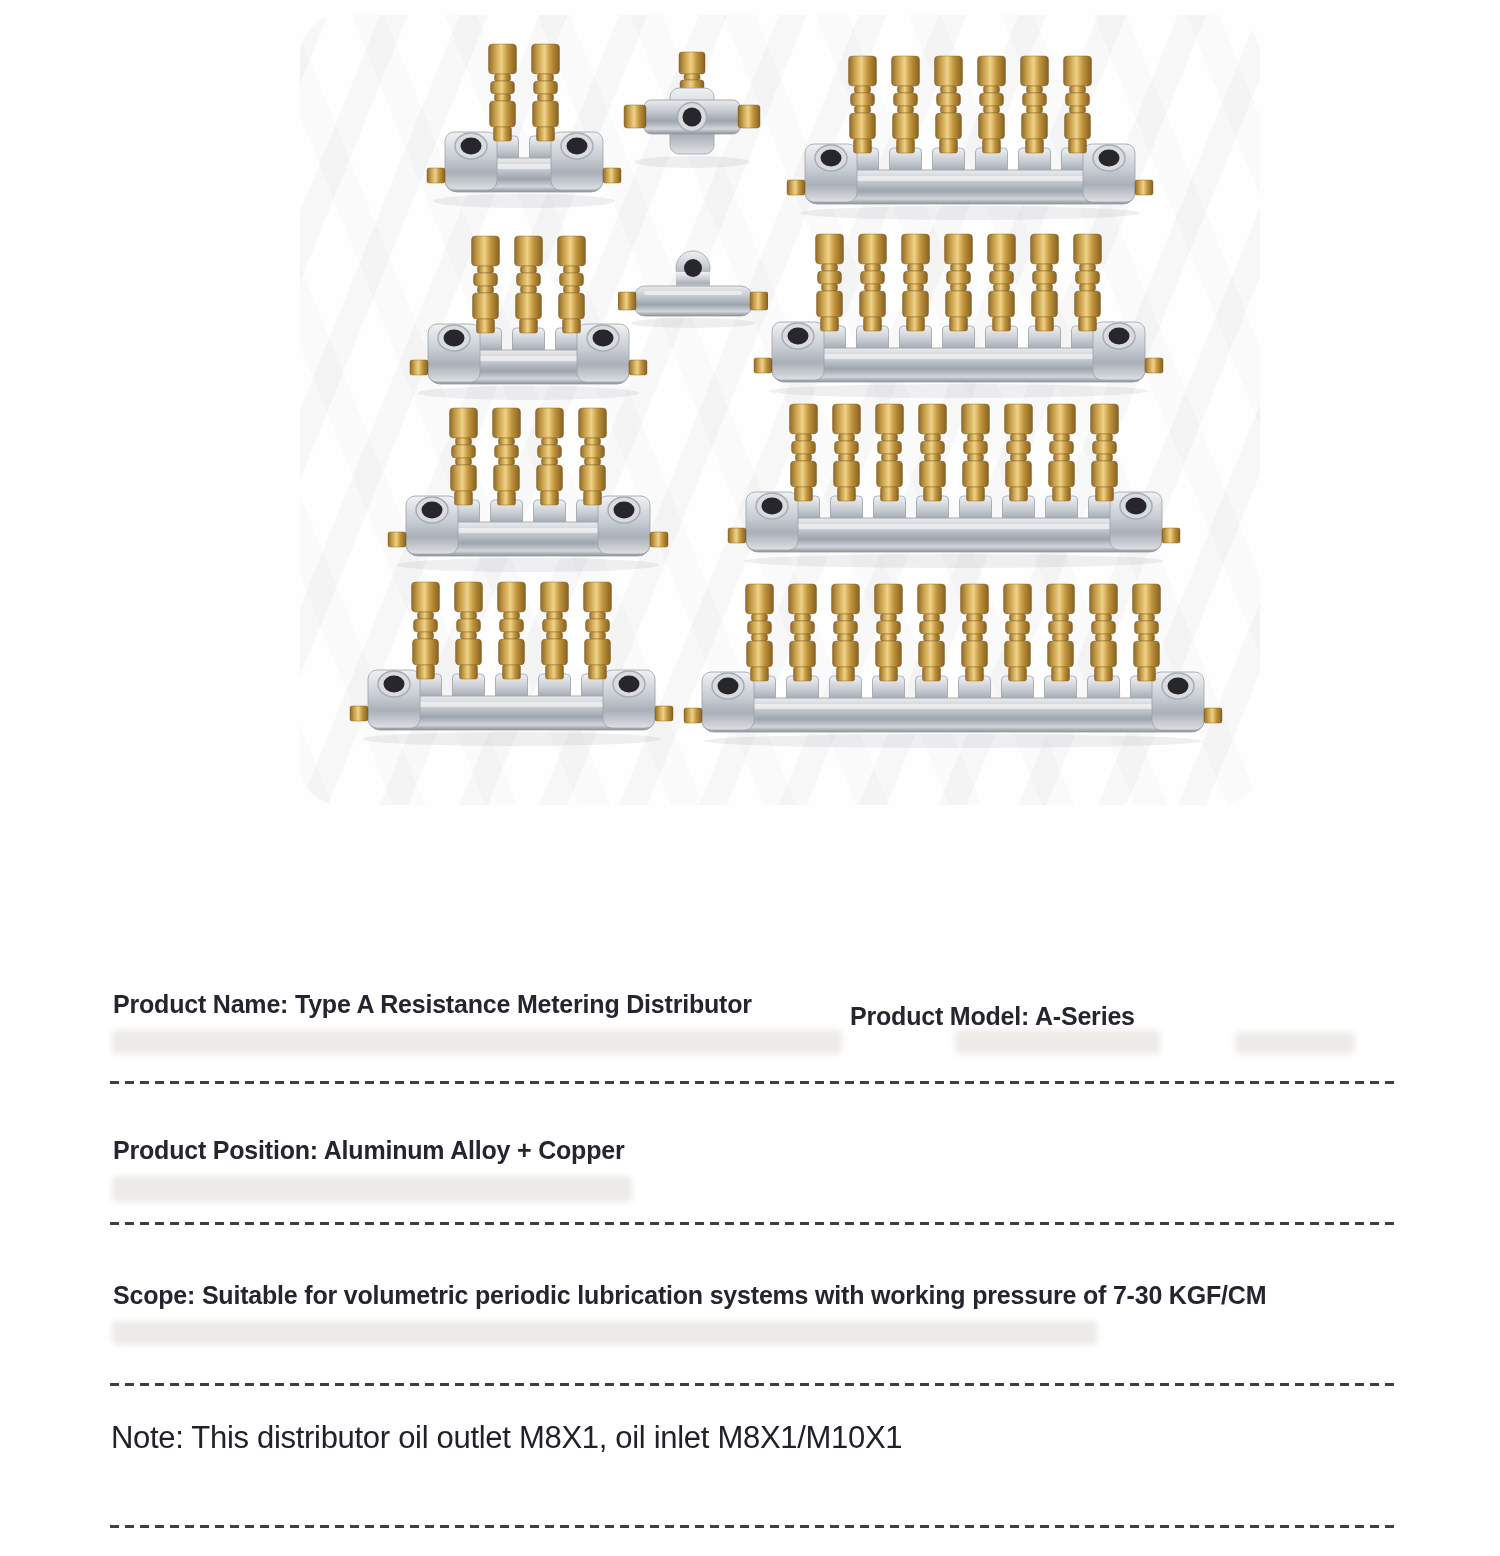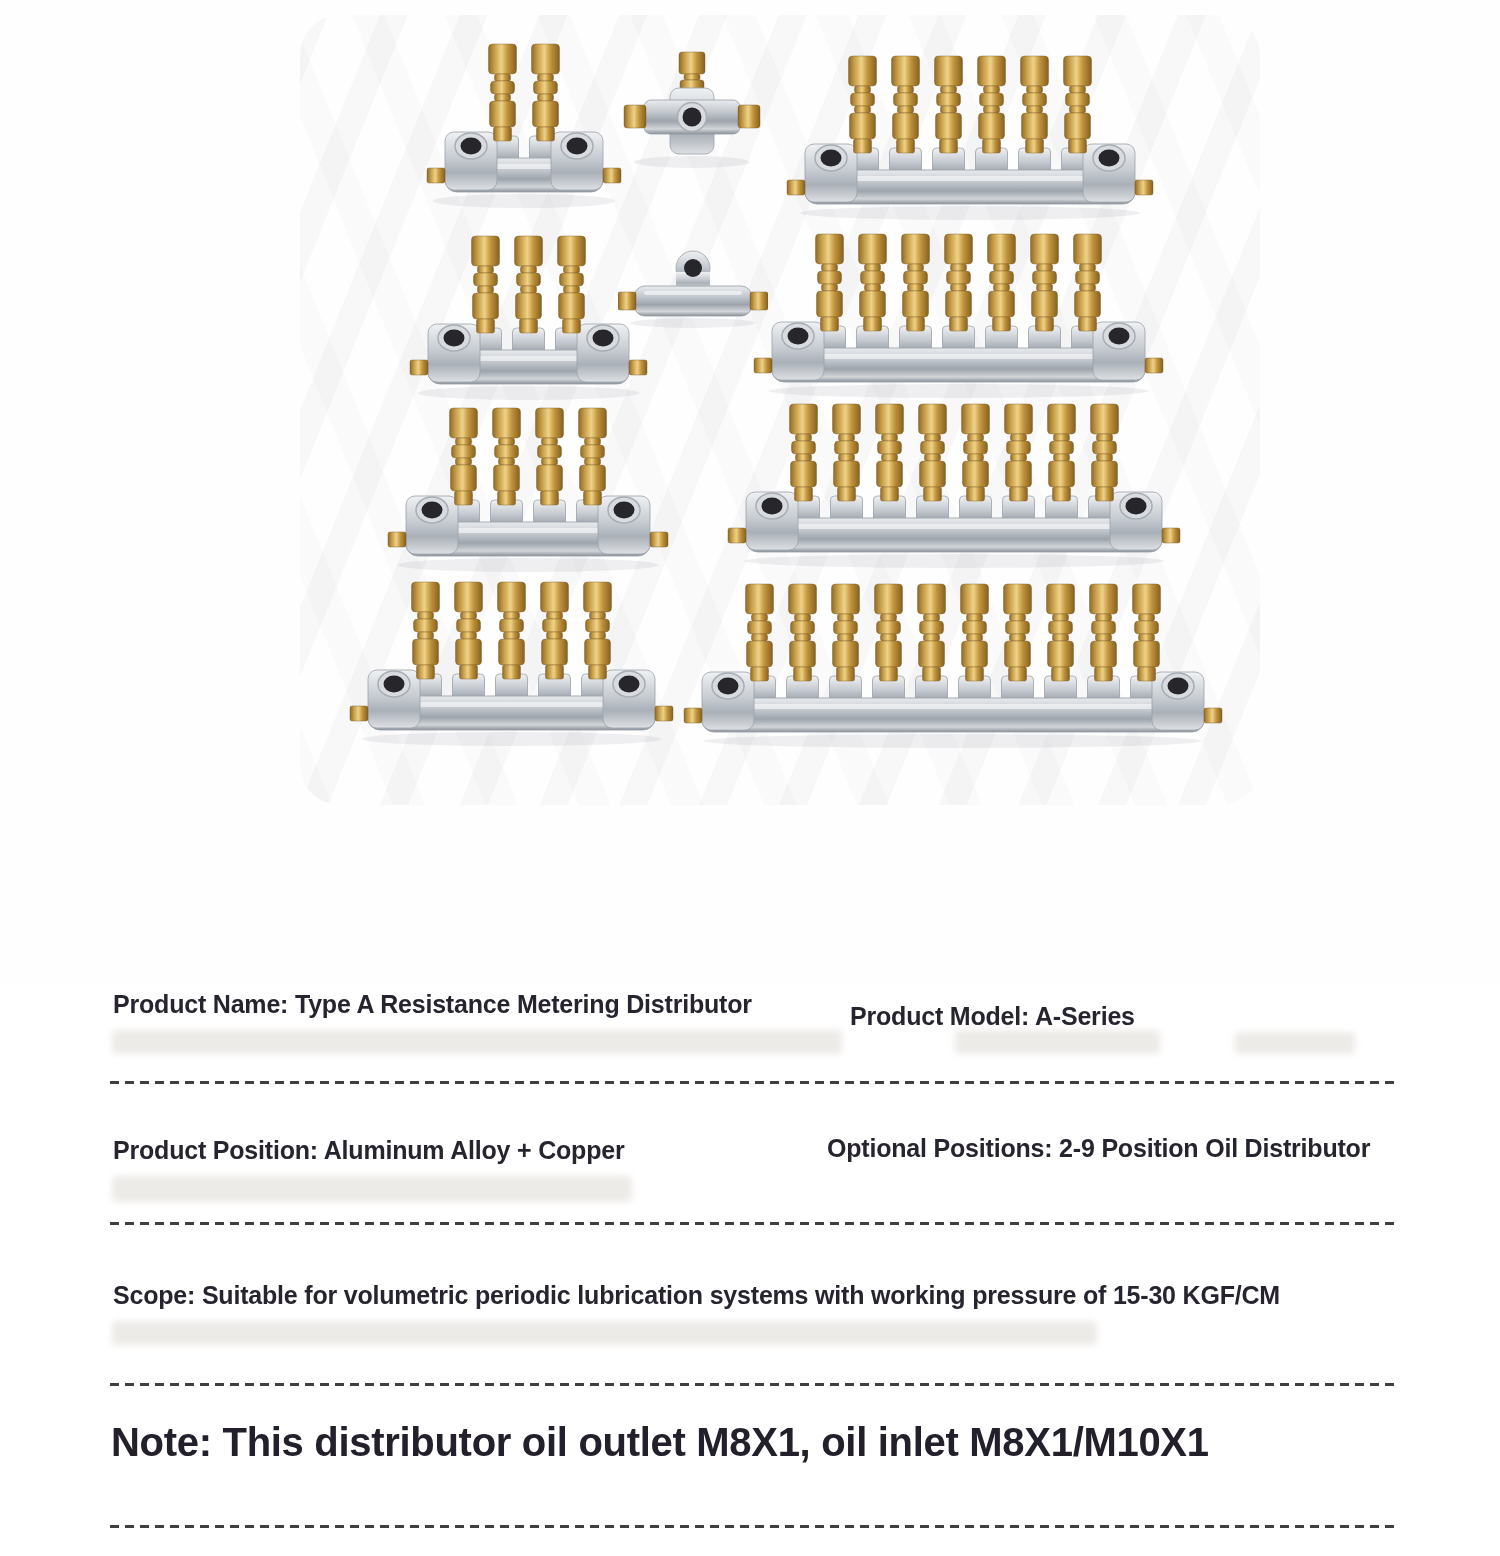--- a/index.html
+++ b/index.html
@@ -23,21 +23,21 @@
   .spec{
     position:absolute;font-weight:700;font-size:25px;color:#272430;
     letter-spacing:-0.2px;white-space:nowrap;
   }
   .pos-name{left:113px;top:5px;}
   .pos-model{left:850px;top:17px;}
   .pos-material{left:113px;top:151px;}
   .pos-optional{left:827px;top:149px;}
   .pos-scope{left:113px;top:296px;}
   .note{
-    position:absolute;left:111px;top:435px;font-weight:700;font-size:40px;
+    position:absolute;left:111px;top:435px;font-weight:400;font-size:31px;
     color:#23202b;letter-spacing:-0.3px;white-space:nowrap;
   }
   .divider{
     position:absolute;left:110px;width:1288px;height:3px;
     background:repeating-linear-gradient(90deg,#3f3f41 0 9px,transparent 9px 15px);
   }
   .d1{top:96px;}
   .d2{top:237px;}
   .d3{top:398px;}
   .d4{top:540px;}
@@ -550,27 +550,26 @@
     <div class="spec pos-name">Product Name: Type A Resistance Metering Distributor</div>
     <div class="spec pos-model">Product Model: A-Series</div>
 
     <div class="ghost gh1"></div>
     <div class="ghost gh2"></div>
     <div class="ghost gh3"></div>
 
     <div class="divider d1"></div>
 
     <div class="spec pos-material">Product Position: Aluminum Alloy + Copper</div>
-    <div class="spec pos-optional">Optional Positions: 2-9 Position Oil Distributor</div>
 
     <div class="ghost gh4"></div>
 
     <div class="divider d2"></div>
 
-    <div class="spec pos-scope">Scope: Suitable for volumetric periodic lubrication systems with working pressure of 15-30 KGF/CM</div>
+    <div class="spec pos-scope">Scope: Suitable for volumetric periodic lubrication systems with working pressure of 7-30 KGF/CM</div>
 
     <div class="ghost gh5"></div>
 
     <div class="divider d3"></div>
 
     <div class="note">Note: This distributor oil outlet M8X1, oil inlet M8X1/M10X1</div>
 
     <div class="divider d4"></div>
 
   </div>

